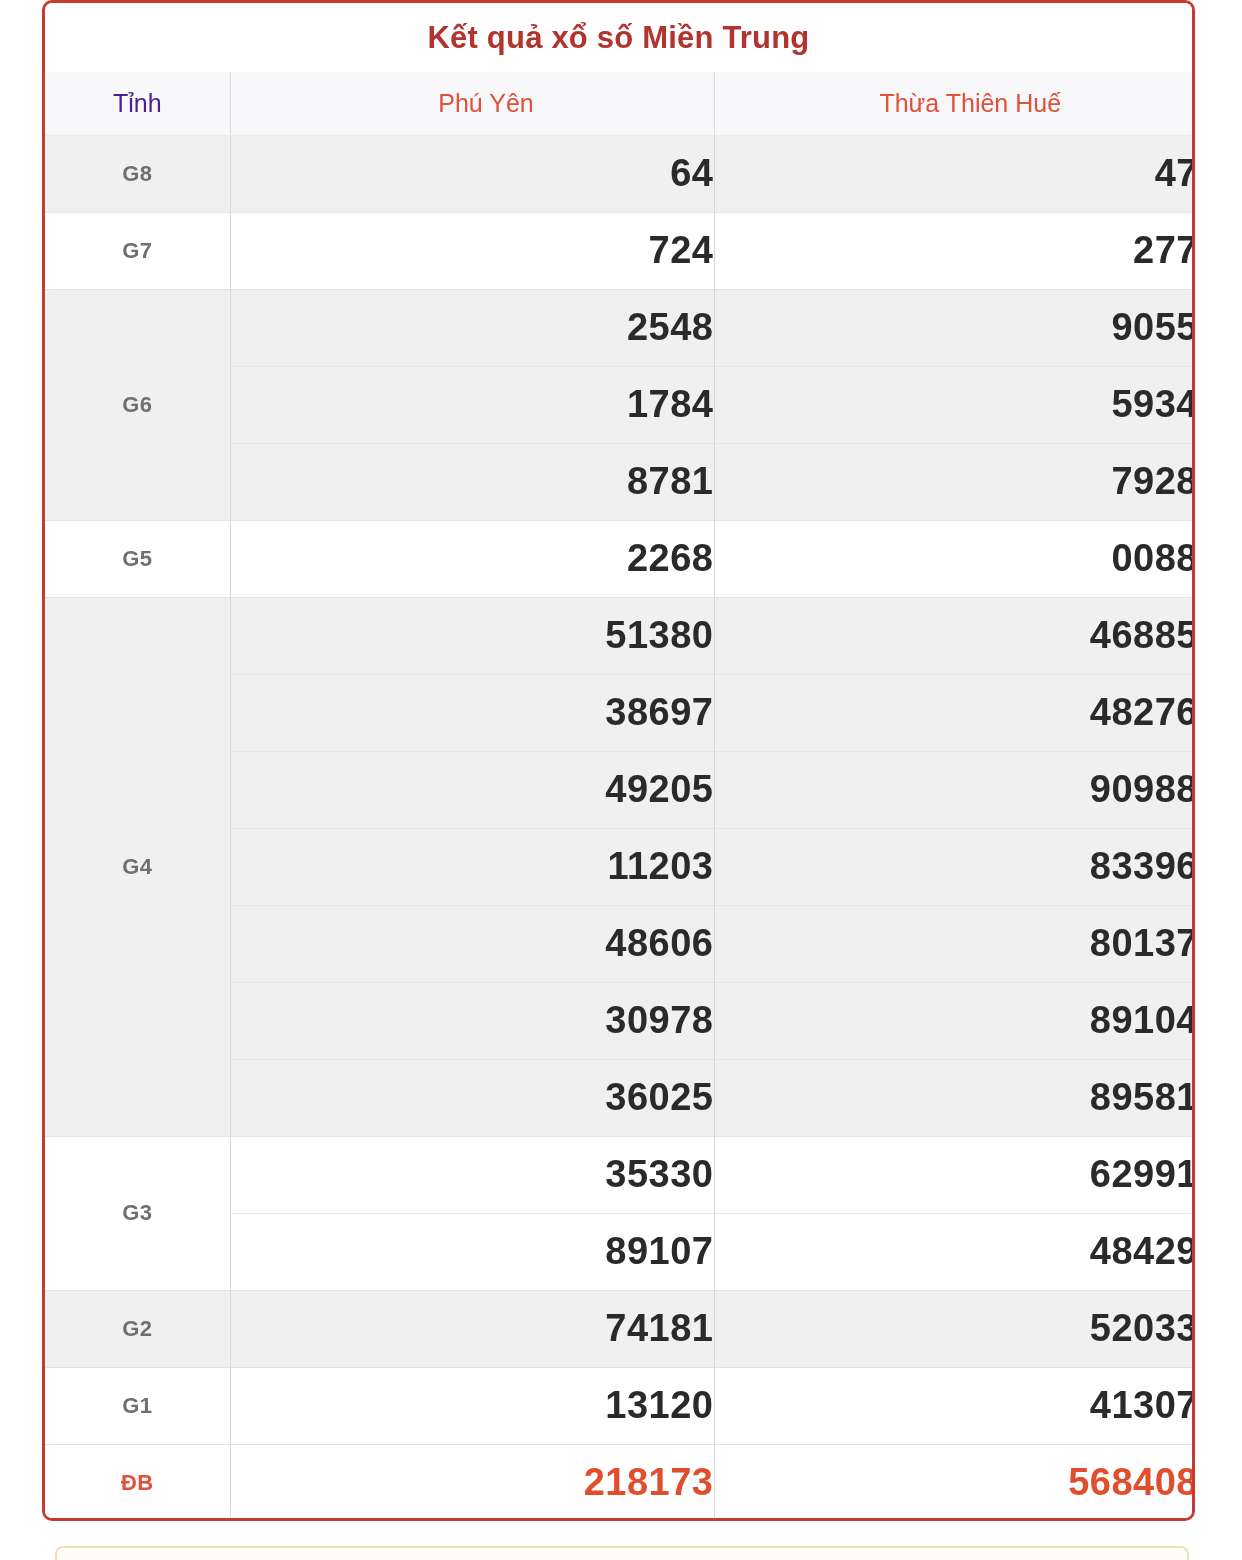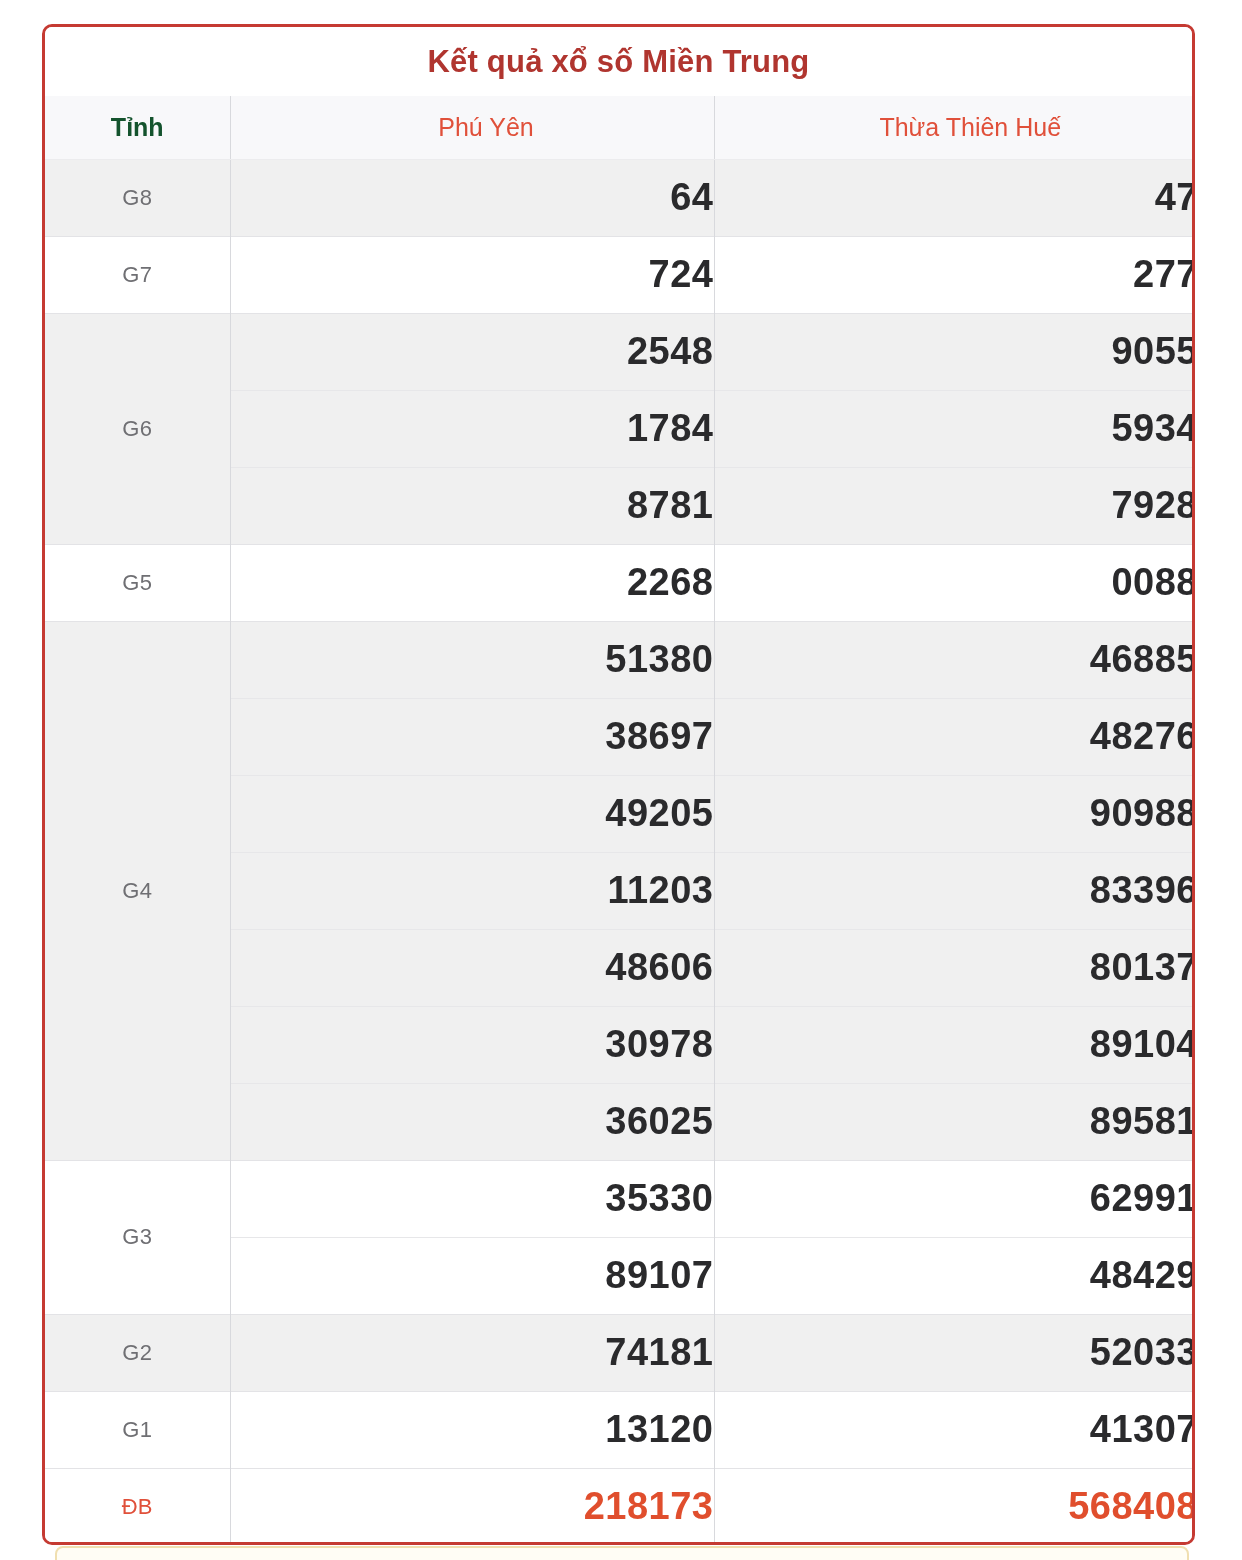--- a/index.html
+++ b/index.html
@@ -12,21 +12,21 @@
     height: 1560px;
     font-family: "Liberation Sans", "DejaVu Sans", sans-serif;
     overflow: hidden;
     position: relative;
   }
 
   
   #result-card {
     position: absolute;
     left: 42px;
-    top: 24px;
+    top: 0;
     width: 1153px;          
     height: 1521px;         
     box-sizing: border-box;
     border: 3px solid #c53a32;
     border-radius: 10px;
     background: #ffffff;
     overflow: hidden;
   }
 
   
@@ -74,32 +74,33 @@
   
   #results-table thead th {
     height: 63px;
     background: #f8f8fa;
     font-size: 25px;
     font-weight: normal;
     text-align: center;
     vertical-align: middle;
     border-bottom: 1px solid #ececee;
   }
-  #results-table thead th.th-label { color: #14532d; font-weight: bold; }
+  #results-table thead th.th-label { color: #4c1d95; }
   #results-table thead th.th-prov  { color: #e0503a; }
   #results-table thead th.div-l,
   #results-table td.div-l { border-left: 1px solid #d8d9dd; padding-left: 28px; }
 
   
   td.prize-label {
     text-align: center;
     vertical-align: middle;
     font-size: 22px;
     color: #6f6f73;
     letter-spacing: 0.3px;
+    font-weight: bold;
   }
   td.prize-label.db-label {
     color: #e0503a;
   }
 
   
   td.num {
     text-align: right;
     vertical-align: middle;
     font-size: 38px;

